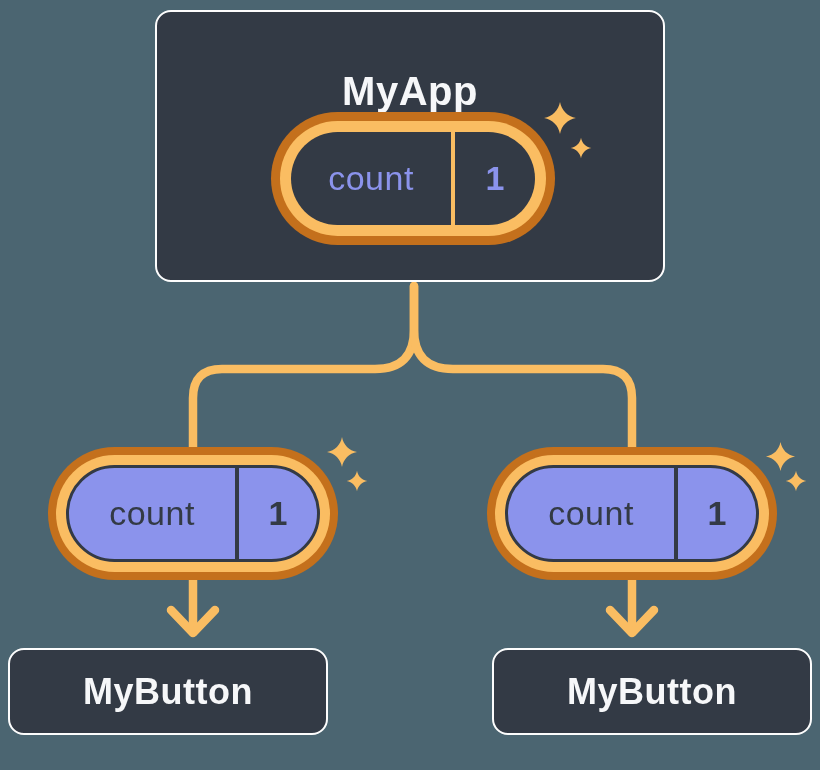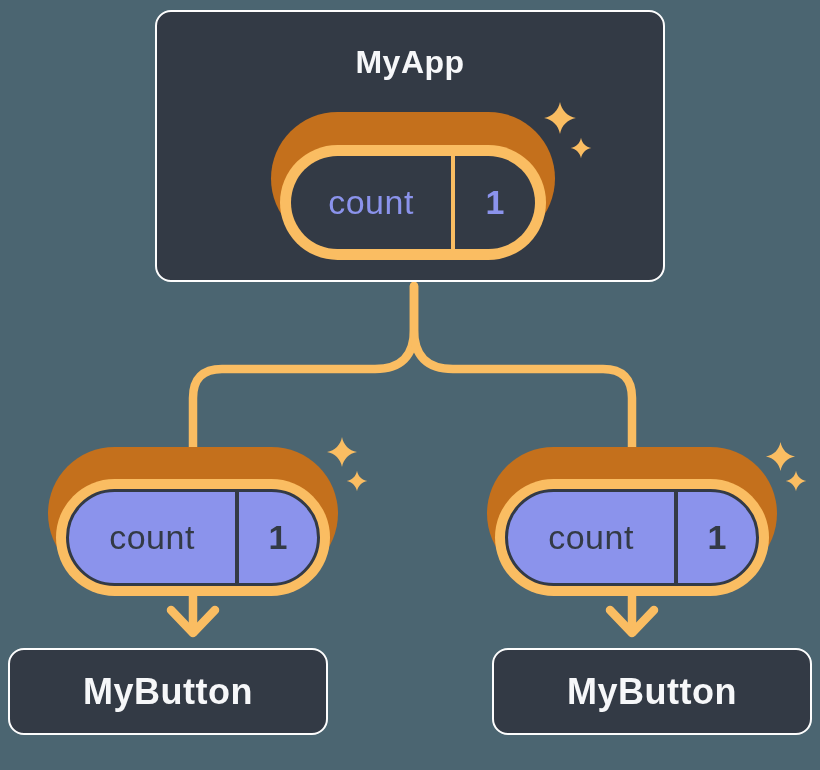--- a/index.html
+++ b/index.html
@@ -39,21 +39,21 @@
     border-radius: 16px;
     z-index: 2;
   }
   .node-box .node-title {
     color: var(--node-text, #F6F7F9);
     font-weight: 600;
     text-align: center;
     letter-spacing: 0.5px;
   }
   .root-box { left: 155px; top: 10px; width: 510px; height: 272px; }
-  .root-box .node-title { margin-top: 32px; font-size: 32px; }
+  .root-box .node-title { margin-top: 57px; font-size: 40px; }
   .leaf-box {
     top: 648px; width: 320px; height: 87px;
     display: flex; align-items: center; justify-content: center;
   }
   .leaf-box .node-title { margin-top: 0; font-size: 36px; }
   .leaf-box.left  { left: 8px; }
   .leaf-box.right { left: 492px; }
 
   
   .pill-outer {
@@ -63,21 +63,20 @@
     background: var(--ring-outer, #C4701C);
     padding: 9px;
     z-index: 3;
   }
   .pill-mid {
     box-sizing: border-box;
     width: 100%; height: 100%;
     border-radius: 999px;
     background: var(--ring-inner, #FABD62);
     padding: 11px;
-    margin-top: 24px;
   }
   .pill-core {
     box-sizing: border-box;
     width: 100%; height: 100%;
     border-radius: 999px;
     display: flex;
     align-items: stretch;
     overflow: hidden;
   }
   

